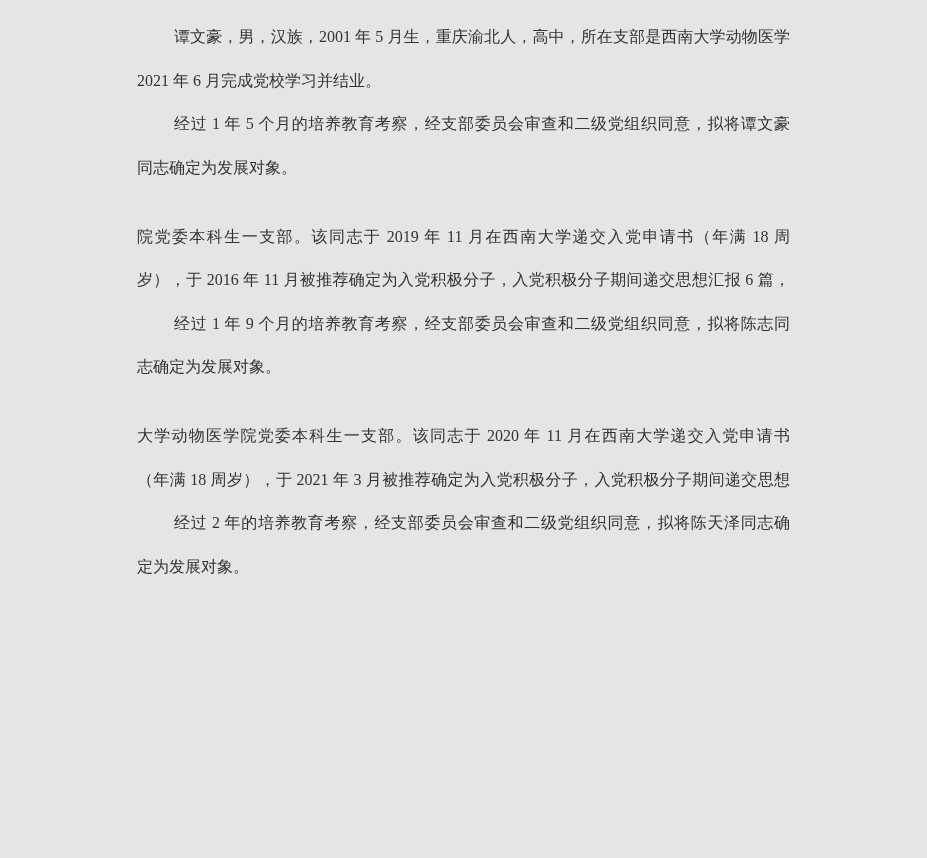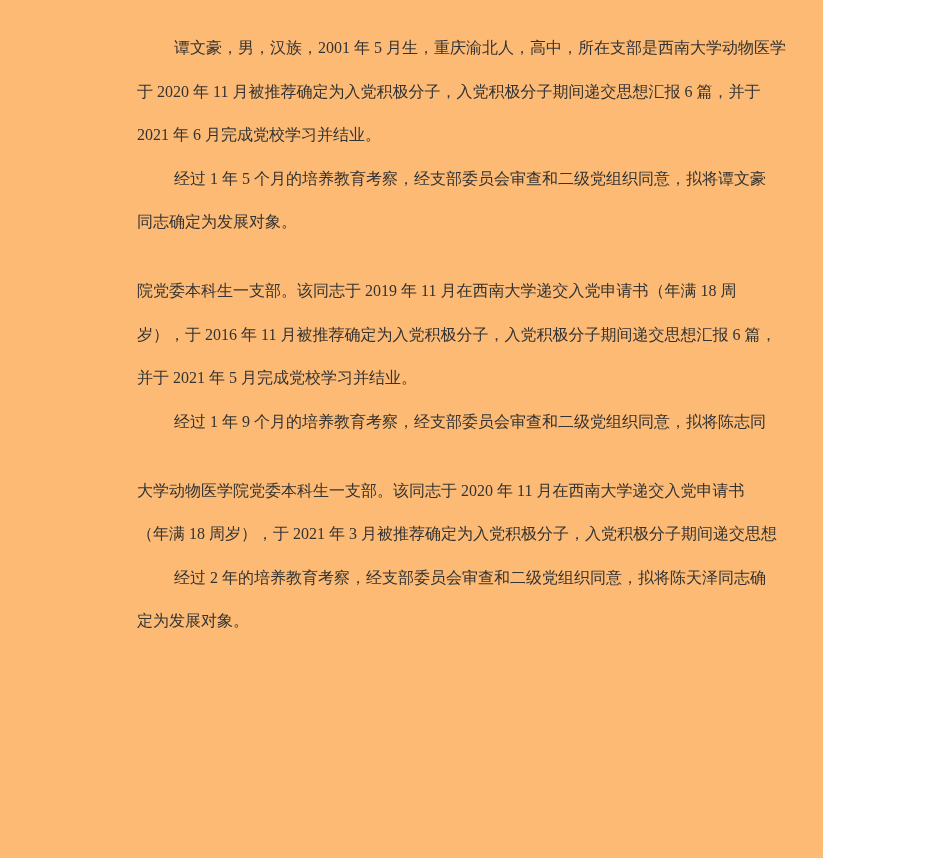--- a/index.html
+++ b/index.html
@@ -3,24 +3,24 @@
 <meta charset="utf-8">
 <style>
   * { margin: 0; padding: 0; box-sizing: border-box; }
   html, body {
     width: 927px;
     height: 858px;
     background: #ffffff;
     overflow: hidden;
   }
   .page {
-    width: 823px;
+    width: 927px;
     height: 858px;
-    background: #fdba74;
-    padding: 26px 137px 0 137px;
+    background: #e5e5e5;
+    padding: 15px 137px 0 137px;
     font-family: "Liberation Serif", "DejaVu Serif", serif;
     font-size: 16px;
     color: #333333;
   }
   .section { }
   .section + .section { margin-top: 25.5px; }
   .para { }
   .line {
     height: 43.5px;
     line-height: 43.5px;
@@ -38,37 +38,36 @@
   }
 </style>
 </head>
 <body>
 
 <div class="page">
 
   <div class="section">
     <div class="para">
       <div class="line first">谭文豪，男，汉族，2001 年 5 月生，重庆渝北人，高中，所在支部是西南大学动物医学</div>
-      <div class="line">于 2020 年 11 月被推荐确定为入党积极分子，入党积极分子期间递交思想汇报 6 篇，并于</div>
       <div class="line end">2021 年 6 月完成党校学习并结业。</div>
     </div>
     <div class="para">
       <div class="line first">经过 1 年 5 个月的培养教育考察，经支部委员会审查和二级党组织同意，拟将谭文豪</div>
       <div class="line end">同志确定为发展对象。</div>
     </div>
   </div>
 
   <div class="section">
     <div class="para">
       <div class="line">院党委本科生一支部。该同志于 2019 年 11 月在西南大学递交入党申请书（年满 18 周</div>
       <div class="line">岁），于 2016 年 11 月被推荐确定为入党积极分子，入党积极分子期间递交思想汇报 6 篇，</div>
-      <div class="line end">并于 2021 年 5 月完成党校学习并结业。</div>
     </div>
     <div class="para">
       <div class="line first">经过 1 年 9 个月的培养教育考察，经支部委员会审查和二级党组织同意，拟将陈志同</div>
+      <div class="line end">志确定为发展对象。</div>
     </div>
   </div>
 
   <div class="section">
     <div class="para">
       <div class="line">大学动物医学院党委本科生一支部。该同志于 2020 年 11 月在西南大学递交入党申请书</div>
       <div class="line">（年满 18 周岁），于 2021 年 3 月被推荐确定为入党积极分子，入党积极分子期间递交思想</div>
     </div>
     <div class="para">
       <div class="line first">经过 2 年的培养教育考察，经支部委员会审查和二级党组织同意，拟将陈天泽同志确</div>

